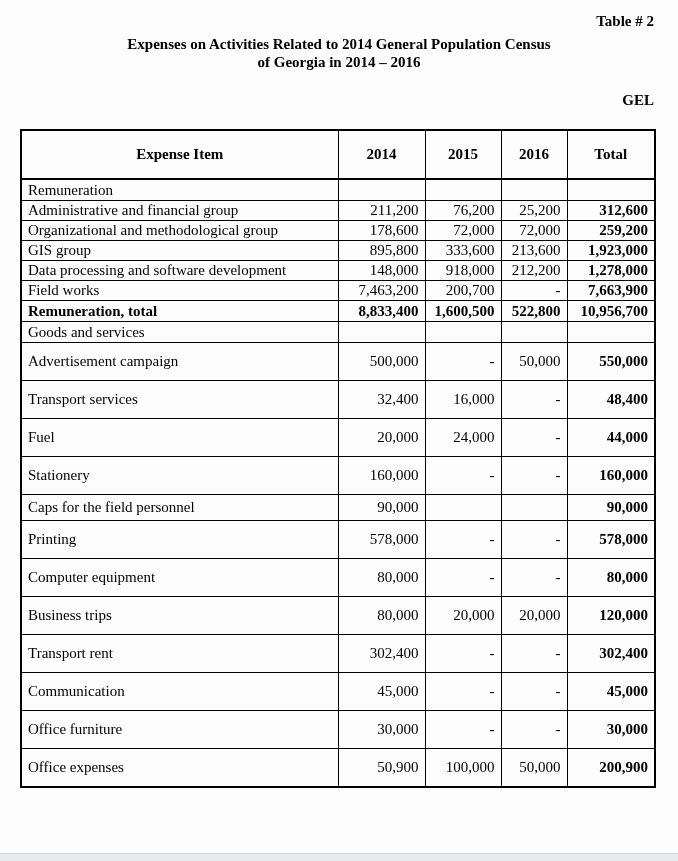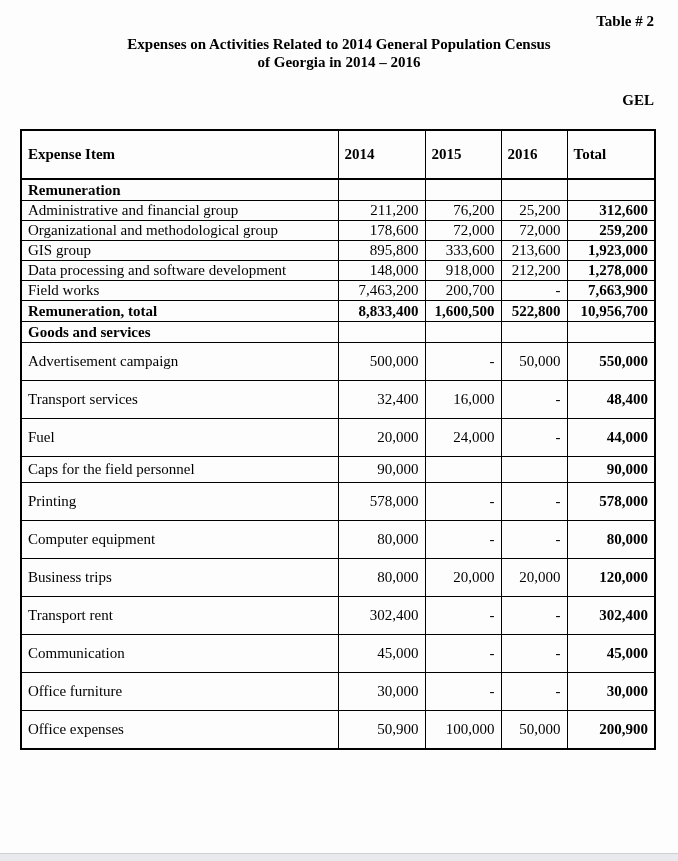--- a/index.html
+++ b/index.html
@@ -53,27 +53,27 @@
     border: 1px solid #000;
     font-size: 15px;
     padding: 0 6px;
     overflow: hidden;
     vertical-align: middle;
     line-height: 1.12;
   }
   table.expenses thead th {
     height: 47px;
     font-weight: bold;
-    text-align: left;
+    text-align: center;
     border-bottom: 2px solid #000;
   }
   td.lab { text-align: left; }
   td.num { text-align: right; }
   td.tcol { font-weight: bold; }
-  tr.r-section td { font-weight: bold; height: 20px; }
+  tr.r-section td { font-weight: normal; height: 20px; }
   tr.r-item td { height: 19px; }
   tr.r-total td, tr.r-grand td { font-weight: bold; height: 20px; }
   tr.r-mid td { height: 25px; margin-top: 16px; }
   tr.r-tall td { height: 37px; }
   tr.r-tall td:not(.bot) { }
   td.bot { vertical-align: bottom; padding-bottom: 3px; }
   .bottom-bar {
     position: absolute;
     left: 0;
     top: 853px;
@@ -183,20 +183,27 @@
         <td class="num bot">-</td>
         <td class="num tcol">48,400</td>
       </tr>
       <tr class="r-tall">
         <td class="lab">Fuel</td>
         <td class="num">20,000</td>
         <td class="num">24,000</td>
         <td class="num bot">-</td>
         <td class="num tcol">44,000</td>
       </tr>
+      <tr class="r-tall">
+        <td class="lab">Stationery</td>
+        <td class="num">160,000</td>
+        <td class="num">-</td>
+        <td class="num bot">-</td>
+        <td class="num tcol">160,000</td>
+      </tr>
       <tr class="r-mid">
         <td class="lab">Caps for the field personnel</td>
         <td class="num">90,000</td>
         <td class="num"></td>
         <td class="num"></td>
         <td class="num tcol">90,000</td>
       </tr>
       <tr class="r-tall">
         <td class="lab">Printing</td>
         <td class="num">578,000</td>

